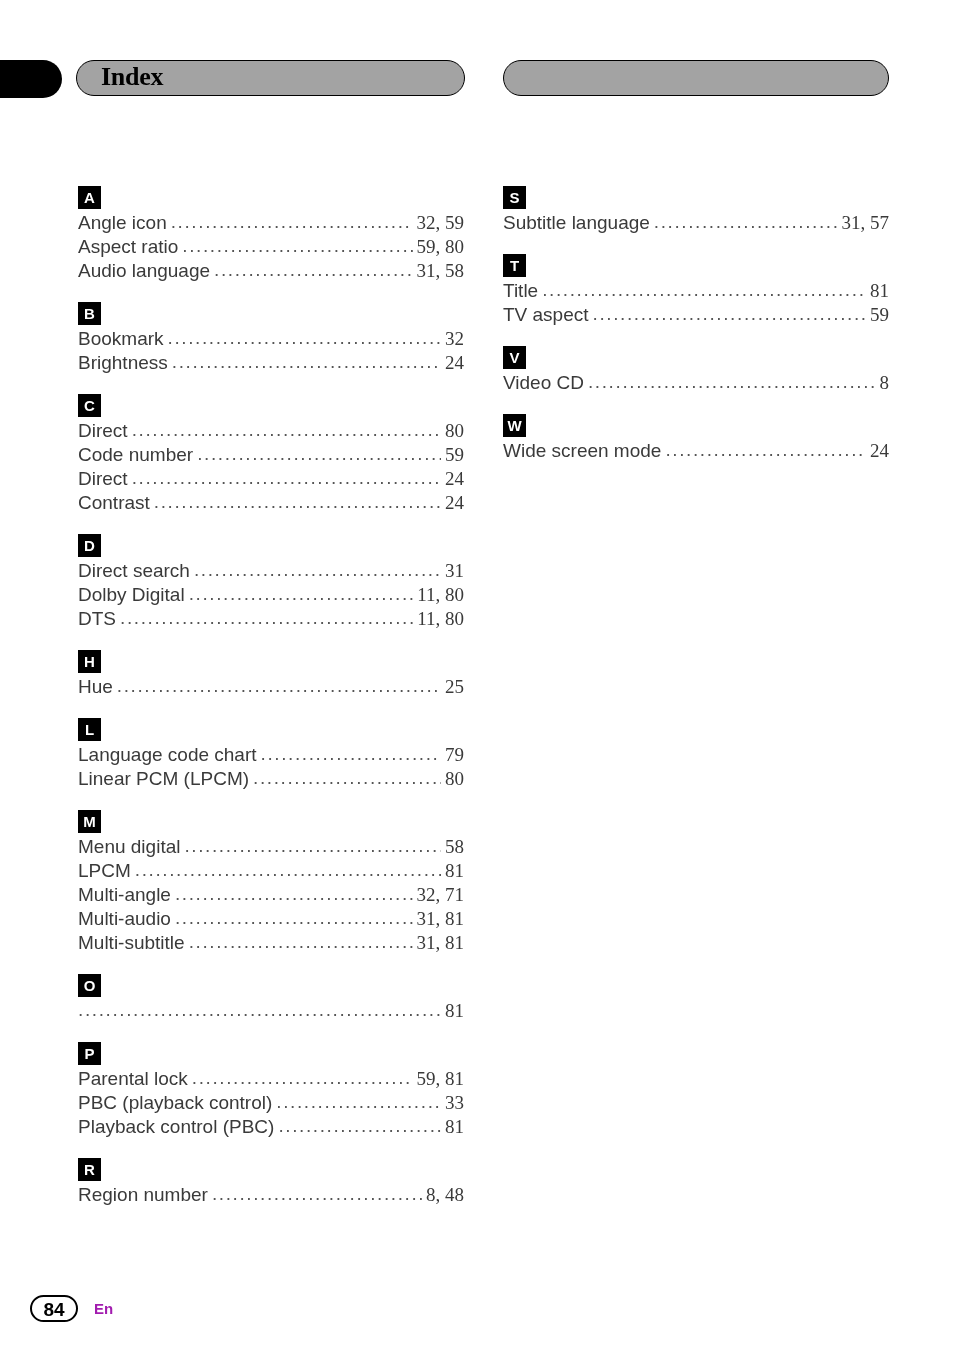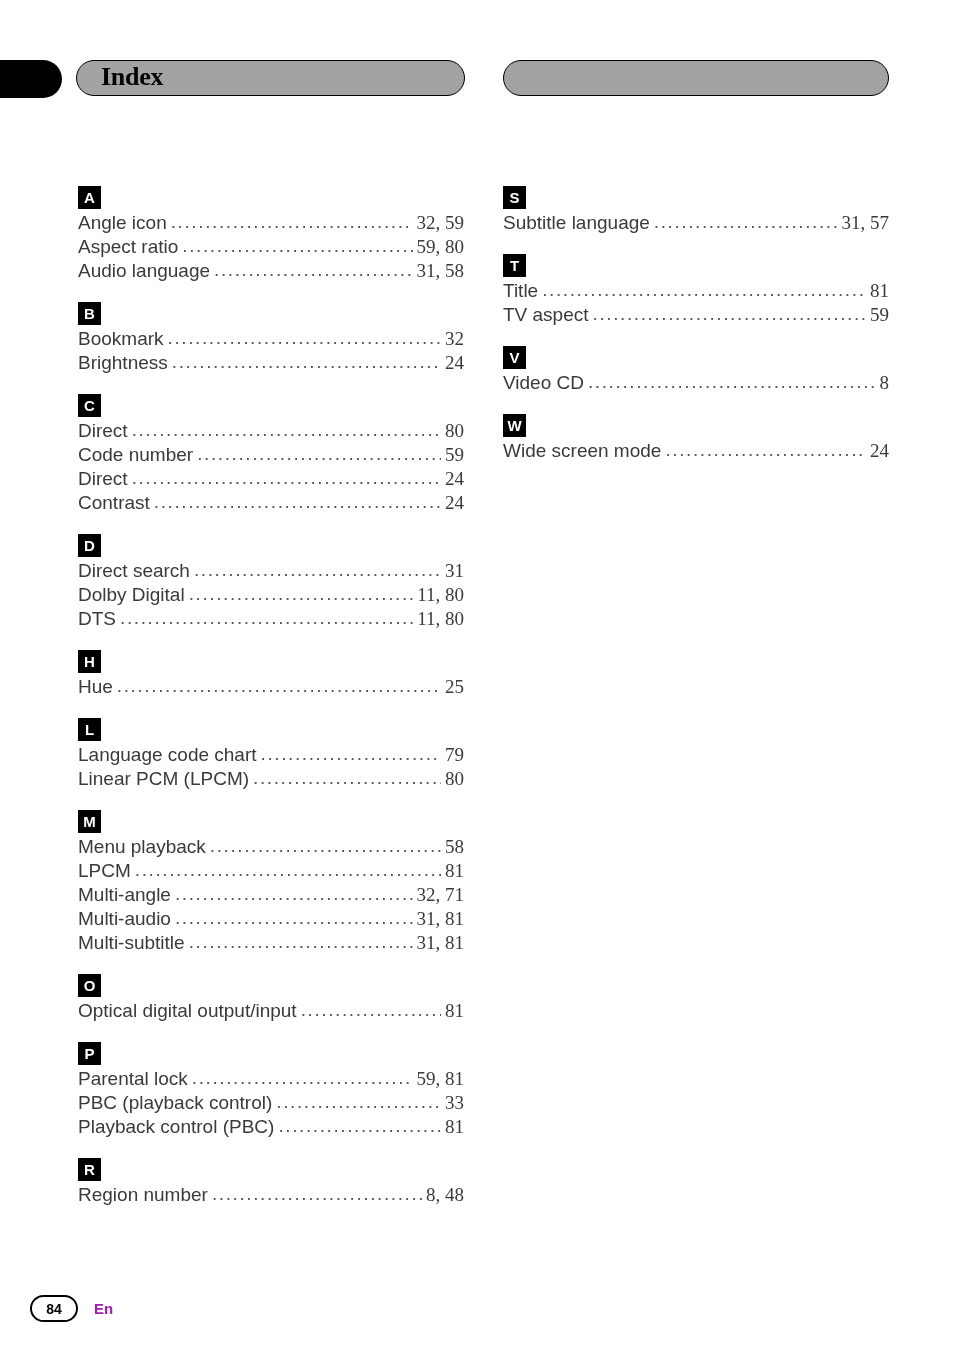--- a/index.html
+++ b/index.html
@@ -129,21 +129,21 @@
     align-items: center;
   }
   .page-number {
     display: inline-block;
     min-width: 48px;
     height: 27px;
     line-height: 25px;
     border: 2px solid #000000;
     border-radius: 14px;
     text-align: center;
-    font-size: 14px;
+    font-size: 19px;
     font-weight: bold;
     color: #000000;
     box-sizing: border-box;
   }
   .page-lang {
     margin-left: 16px;
     font-size: 15px;
     font-weight: bold;
     color: #a21caf;
   }
@@ -225,42 +225,41 @@
       <div class="section"><div class="section-letter">L</div><div class="entry">
           <span class="entry-label">Language code chart</span>
           <span class="entry-leader">.........................................................................................</span>
           <span class="entry-pages">79</span>
         </div><div class="entry">
           <span class="entry-label">Linear PCM (LPCM)</span>
           <span class="entry-leader">.........................................................................................</span>
           <span class="entry-pages">80</span>
         </div></div>
       <div class="section"><div class="section-letter">M</div><div class="entry">
-          <span class="entry-label">Menu playback</span>
+          <span class="entry-label">Menu digital</span>
           <span class="entry-leader">.........................................................................................</span>
           <span class="entry-pages">58</span>
         </div><div class="entry">
           <span class="entry-label">LPCM</span>
           <span class="entry-leader">.........................................................................................</span>
           <span class="entry-pages">81</span>
         </div><div class="entry">
           <span class="entry-label">Multi-angle</span>
           <span class="entry-leader">.........................................................................................</span>
           <span class="entry-pages">32, 71</span>
         </div><div class="entry">
           <span class="entry-label">Multi-audio</span>
           <span class="entry-leader">.........................................................................................</span>
           <span class="entry-pages">31, 81</span>
         </div><div class="entry">
           <span class="entry-label">Multi-subtitle</span>
           <span class="entry-leader">.........................................................................................</span>
           <span class="entry-pages">31, 81</span>
         </div></div>
       <div class="section"><div class="section-letter">O</div><div class="entry">
-          <span class="entry-label">Optical digital output/input</span>
           <span class="entry-leader">.........................................................................................</span>
           <span class="entry-pages">81</span>
         </div></div>
       <div class="section"><div class="section-letter">P</div><div class="entry">
           <span class="entry-label">Parental lock</span>
           <span class="entry-leader">.........................................................................................</span>
           <span class="entry-pages">59, 81</span>
         </div><div class="entry">
           <span class="entry-label">PBC (playback control)</span>
           <span class="entry-leader">.........................................................................................</span>

